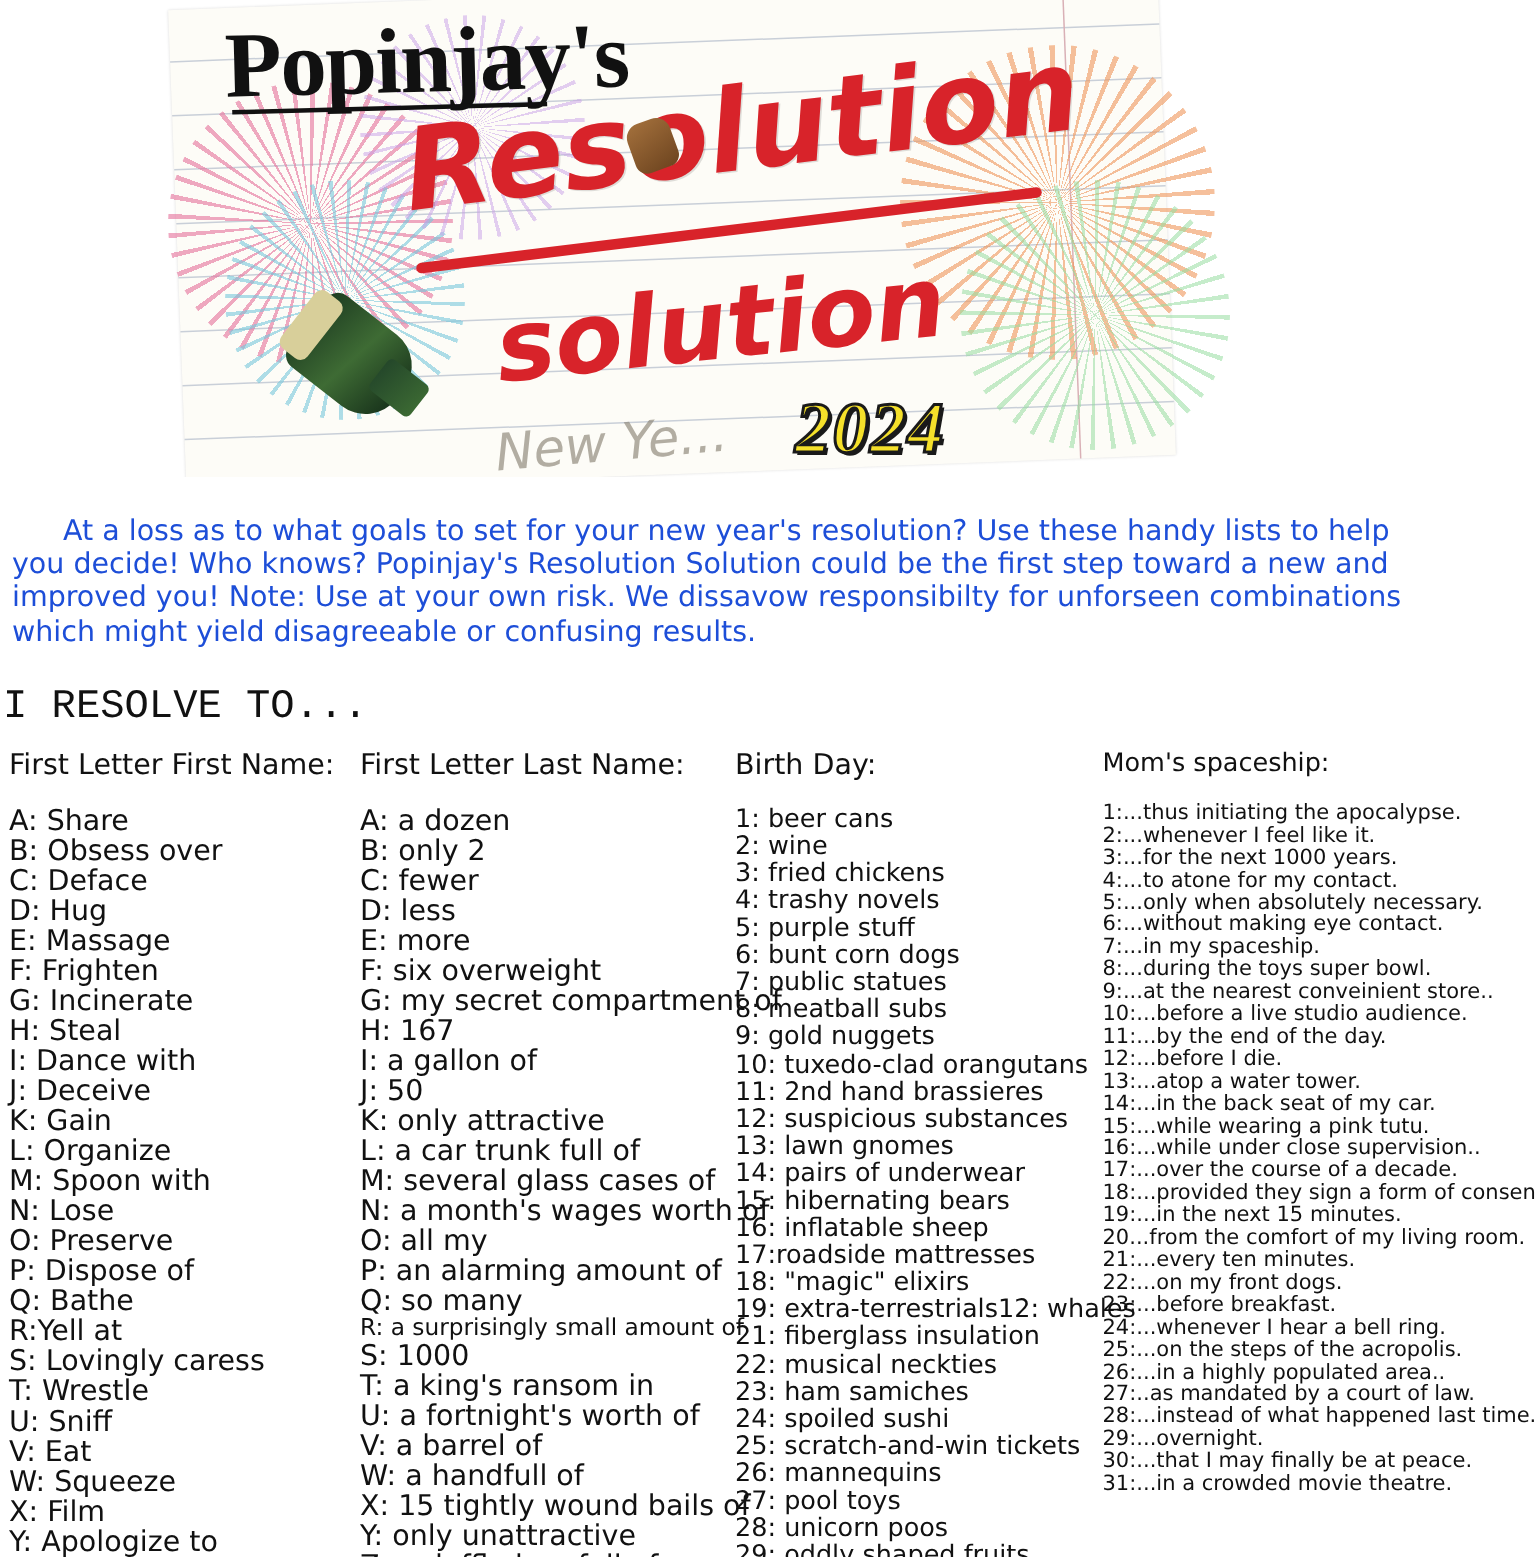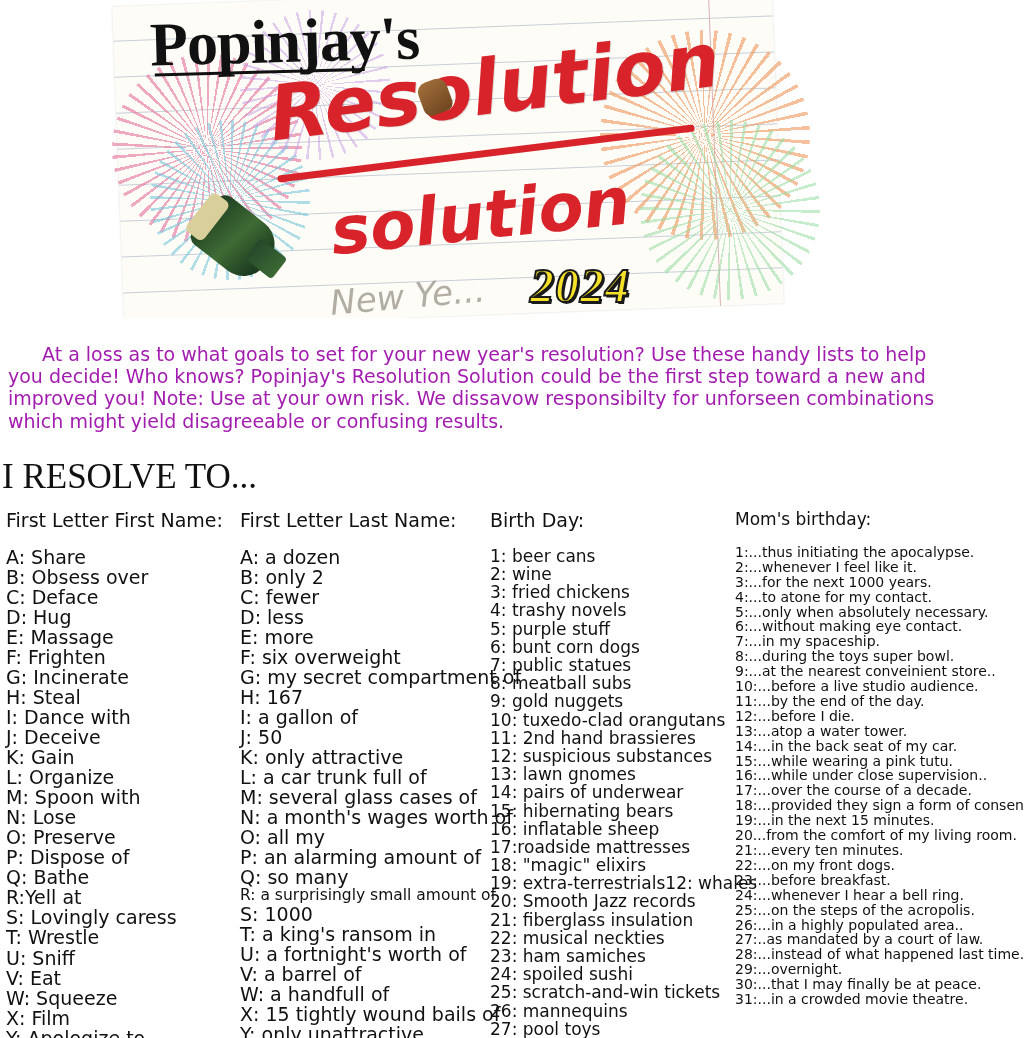--- a/index.html
+++ b/index.html
@@ -185,27 +185,27 @@
     background: linear-gradient(160deg, #a3703c, #6d441f);
     border-radius: 10px 10px 8px 8px;
     transform: rotate(-20deg);
   }
 
   
   .intro {
     font-family: "DejaVu Sans", sans-serif;
     font-size: 19px;
     line-height: 1.17;
-    color: #a21caf;
+    color: #1d4ed8;
     padding: 6px 58px 0 8px;
     text-indent: 34px;
   }
   .resolve-heading {
-    font-family: Liberation Serif, serif;
-    font-size: 35px;
+    font-family: Liberation Mono, monospace;
+    font-size: 27px;
     color: #111;
     padding: 6px 0 0 2px;
     letter-spacing: 0px;
   }
 
   
   .columns {
     display: flex;
     align-items: flex-start;
     padding: 12px 0 0 2px;
@@ -378,36 +378,35 @@
       <li>10: tuxedo-clad orangutans</li>
       <li>11: 2nd hand brassieres</li>
       <li>12: suspicious substances</li>
       <li>13: lawn gnomes</li>
       <li>14: pairs of underwear</li>
       <li>15: hibernating bears</li>
       <li>16: inflatable sheep</li>
       <li>17:roadside mattresses</li>
       <li>18: "magic" elixirs</li>
       <li>19: extra-terrestrials12: whales</li>
-      <li>20: Smooth Jazz records</li>
       <li>21: fiberglass insulation</li>
       <li>22: musical neckties</li>
       <li>23: ham samiches</li>
       <li>24: spoiled sushi</li>
       <li>25: scratch-and-win tickets</li>
       <li>26: mannequins</li>
       <li>27: pool toys</li>
       <li>28: unicorn poos</li>
       <li>29: oddly shaped fruits</li>
 
     </ul>
   </div>
 
   <div class="col col-4">
-    <div class="col-head">Mom's birthday:</div>
+    <div class="col-head">Mom's spaceship:</div>
     <ul>
       <li>1:...thus initiating the apocalypse.</li>
       <li>2:...whenever I feel like it.</li>
       <li>3:...for the next 1000 years.</li>
       <li>4:...to atone for my contact.</li>
       <li>5:...only when absolutely necessary.</li>
       <li>6:...without making eye contact.</li>
       <li>7:...in my spaceship.</li>
       <li>8:...during the toys super bowl.</li>
       <li>9:...at the nearest conveinient store..</li>

